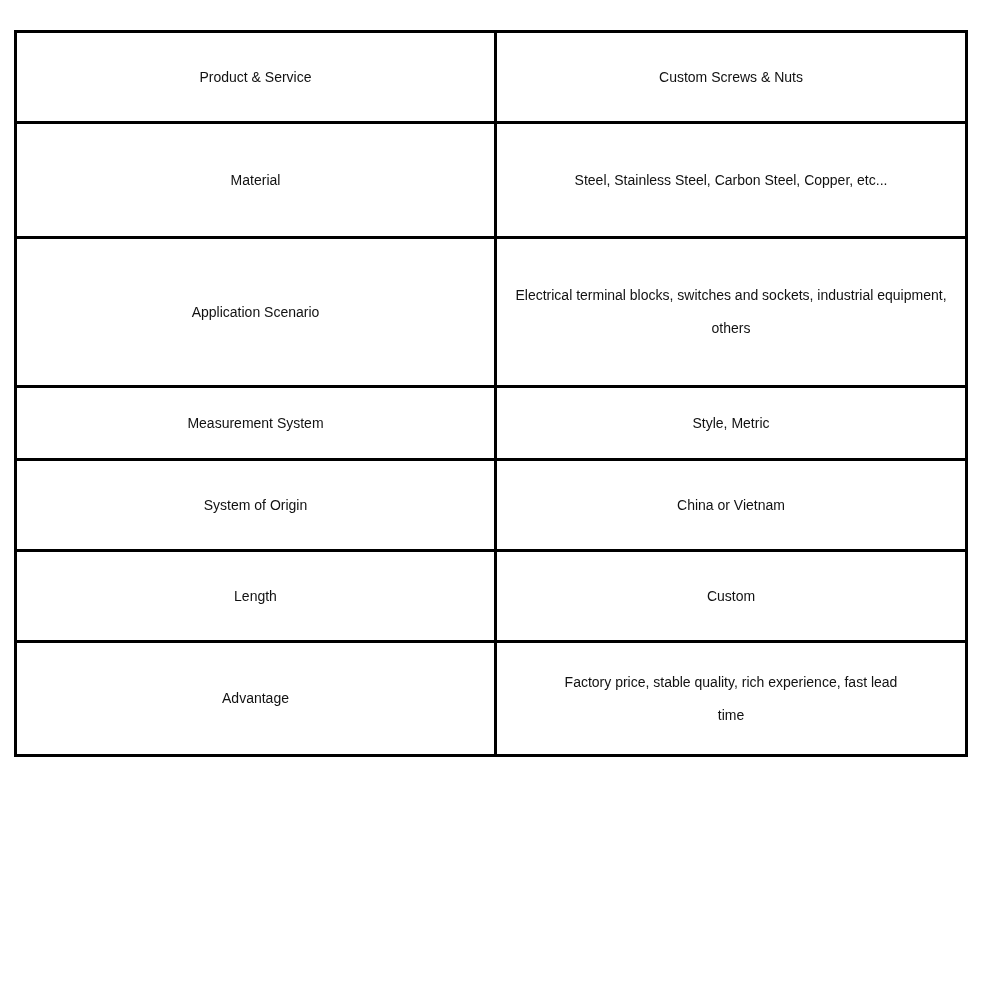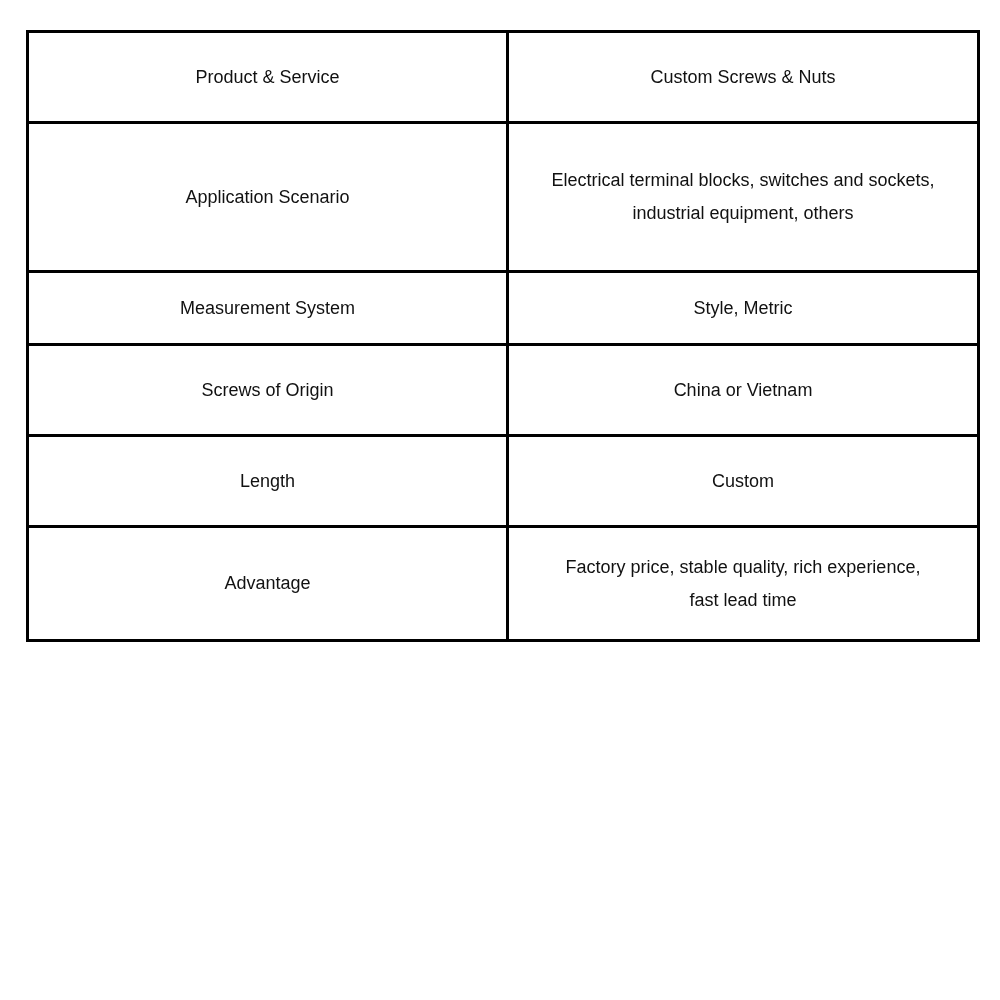--- a/index.html
+++ b/index.html
@@ -1,24 +1,24 @@
 <!DOCTYPE html>
 <html><head>
 <meta charset="utf-8">
 <style>
   html, body { margin: 0; padding: 0; background: #ffffff; }
   body { width: 1000px; height: 1000px; position: relative; overflow: hidden; }
   .spec-table {
     position: absolute;
-    left: 26px; top: 30px;
+    left: 14px; top: 30px;
     width: 951px;
     border-collapse: collapse;
     table-layout: fixed;
     font-family: "Liberation Sans", "DejaVu Sans", sans-serif;
-    font-size: 18px;
+    font-size: 14px;
     color: #111111;
   }
   .spec-table td {
     border: 3px solid #000000;
     text-align: center;
     vertical-align: middle;
     padding: 0 22px;
     line-height: 33px;
     box-sizing: border-box;
   }
@@ -31,30 +31,34 @@
 <table class="spec-table">
   <colgroup>
       <col class="c1">
       <col class="c2">
     </colgroup>
   <tbody>
     <tr style="height:91px">
       <td>Product &amp; Service</td>
       <td>Custom Screws &amp; Nuts</td>
     </tr>
+    <tr style="height:115px">
+      <td>Material</td>
+      <td style="padding:0 40px">Steel, Stainless Steel, Carbon Steel, Copper, etc...</td>
+    </tr>
     <tr style="height:149px">
       <td>Application Scenario</td>
       <td style="padding:0 14px">Electrical terminal blocks, switches and sockets, industrial equipment, others</td>
     </tr>
     <tr style="height:73px">
       <td>Measurement System</td>
       <td>Style, Metric</td>
     </tr>
     <tr style="height:91px">
-      <td>Screws of Origin</td>
+      <td>System of Origin</td>
       <td>China or Vietnam</td>
     </tr>
     <tr style="height:91px">
       <td>Length</td>
       <td>Custom</td>
     </tr>
     <tr style="height:114px">
       <td>Advantage</td>
       <td style="padding:0 56px">Factory price, stable quality, rich experience, fast lead time</td>
     </tr>

